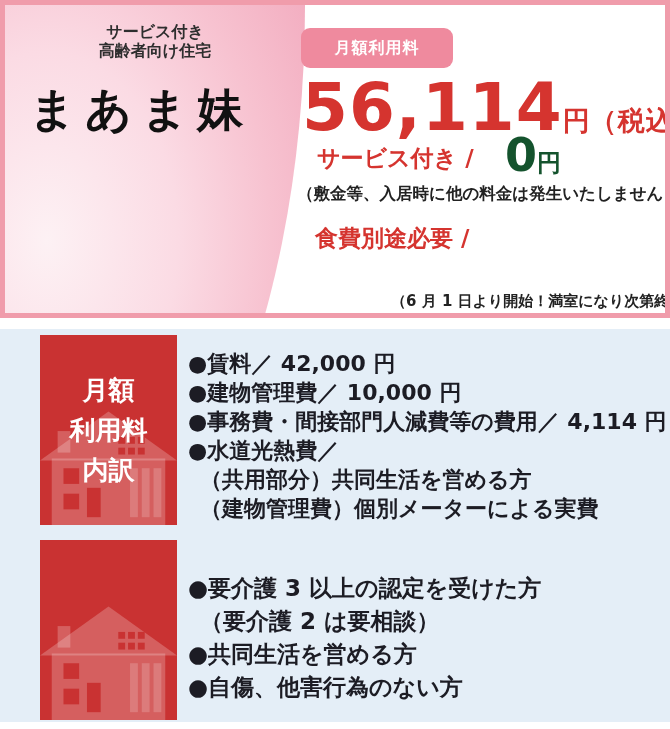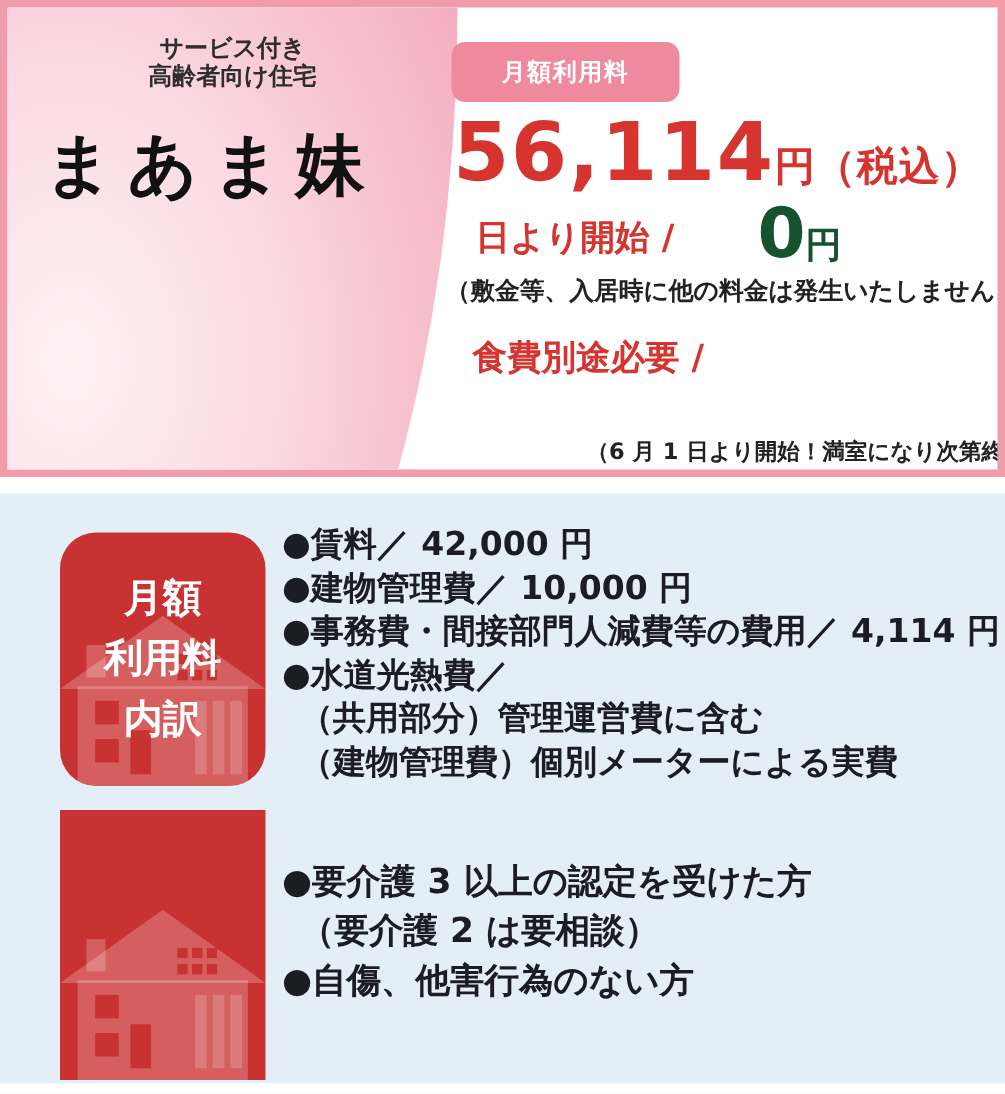--- a/index.html
+++ b/index.html
@@ -21,21 +21,21 @@
                    font-size:46px; font-weight:bold; color:#111;
                    letter-spacing:9px; white-space:nowrap; }
 
   .badge { position:absolute; left:296px; top:23px; width:152px; height:40px;
            background:#ef8a9e; border-radius:9px; color:#fff; font-size:16px;
            font-weight:bold; display:flex; align-items:center; justify-content:center;
            letter-spacing:1px; white-space:nowrap; }
 
   .price-line { position:absolute; left:297px; top:70px; color:#d5342f;
                 font-weight:bold; white-space:nowrap; }
-  .price-line .big  { font-size:54px; line-height:1; letter-spacing:1px; }
+  .price-line .big  { font-size:66px; line-height:1; letter-spacing:1px; }
   .price-line .unit { font-size:27px; }
   .price-line .tax  { font-size:27px; letter-spacing:1px; }
 
   .movein-label { position:absolute; left:312px; top:138px; color:#d5342f;
                   font-size:23px; font-weight:bold; white-space:nowrap; }
   .movein-amount { position:absolute; left:500px; top:127px; width:148px;
                    text-align:left; color:#14532d; font-weight:bold; white-space:nowrap; }
   .movein-amount .big { font-size:46px; line-height:1; }
   .movein-amount .unit { font-size:24px; }
   .movein-note { position:absolute; left:292px; top:178px; color:#222;
@@ -51,21 +51,21 @@
                font-size:15px; font-weight:600; white-space:nowrap; }
 
   
   .bottom-section { position:absolute; left:0; top:329px; width:670px; height:393px;
                     background:#e4eef7; }
   .section-box { position:absolute; left:40px; width:137px; background:#c93232;
                  overflow:hidden; display:flex; align-items:center; justify-content:center; }
   .section-box .house { position:absolute; left:0; bottom:0; width:137px; height:120px; }
   .heading-lines { position:relative; z-index:2; color:#fff; font-size:26px;
                    font-weight:bold; text-align:center; line-height:1.55; white-space:nowrap; }
-  .box-1 { top:26px; height:169px;border-radius:24px; }
+  .box-1 { top:6px; height:190px; }
   .box-2 { top:211px; height:180px; }
 
   .section-list { position:absolute; left:188px; color:#1c1c24; font-weight:600;
                   white-space:nowrap; }
   .list-1 { top:20px;  font-size:22px; line-height:29px; }
   .list-2 { top:243px; font-size:23px; line-height:33px; }
   .list-line.indent { padding-left:12px; }
 </style>
 </head>
 <body>
@@ -81,21 +81,21 @@
     </div>
 
     <div class="property-name">まあま妹</div>
 
     <div class="badge">月額利用料</div>
 
     <div class="price-line">
       <span class="big">56,114</span><span class="unit">円</span><span class="tax">（税込）</span>
     </div>
 
-    <div class="movein-label">日より開始 /</div>
+    <div class="movein-label">サービス付き /</div>
     <div class="movein-amount">
       <span class="big">0</span><span class="unit">円</span>
     </div>
     <div class="movein-note">（敷金等、入居時に他の料金は発生いたしません）</div>
 
     <div class="meal-label">食費別途必要 /</div>
     <div class="meal-note">（6 月 1 日より開始！満室になり次第終了）</div>
   </div>
 
   <div class="bottom-section">
@@ -128,21 +128,21 @@
         <div>月額</div>
         <div>利用料</div>
         <div>内訳</div>
       </div>
     </div>
     <div class="section-list list-1">
         <div class="list-line">●賃料／ 42,000 円</div>
         <div class="list-line">●建物管理費／ 10,000 円</div>
         <div class="list-line">●事務費・間接部門人減費等の費用／ 4,114 円</div>
         <div class="list-line">●水道光熱費／</div>
-        <div class="list-line indent">（共用部分）管理運営費に含む</div>
+        <div class="list-line indent">（共用部分）共同生活を営める方</div>
         <div class="list-line indent">（建物管理費）個別メーターによる実費</div>
       </div>
 
     <div class="section-box box-2">
       <svg class="house" viewBox="0 0 140 120" preserveAspectRatio="xMidYMax meet">
         <g fill="rgba(255,255,255,0.22)">
           <rect x="18" y="24" width="13" height="22"></rect>
           <polygon points="70,4 140,54 0,54"></polygon>
           <rect x="12" y="52" width="116" height="68"></rect>
         </g>
@@ -160,17 +160,18 @@
         <g fill="rgba(255,255,255,0.18)">
           <rect x="92" y="62" width="8" height="50"></rect>
             <rect x="104" y="62" width="8" height="50"></rect>
             <rect x="116" y="62" width="8" height="50"></rect>
         </g>
       </svg>
     </div>
     <div class="section-list list-2">
         <div class="list-line">●要介護 3 以上の認定を受けた方</div>
         <div class="list-line indent">（要介護 2 は要相談）</div>
+        <div class="list-line">●共同生活を営める方</div>
         <div class="list-line">●自傷、他害行為のない方</div>
       </div>
 
   </div>
 </div>
 
 </body></html>

